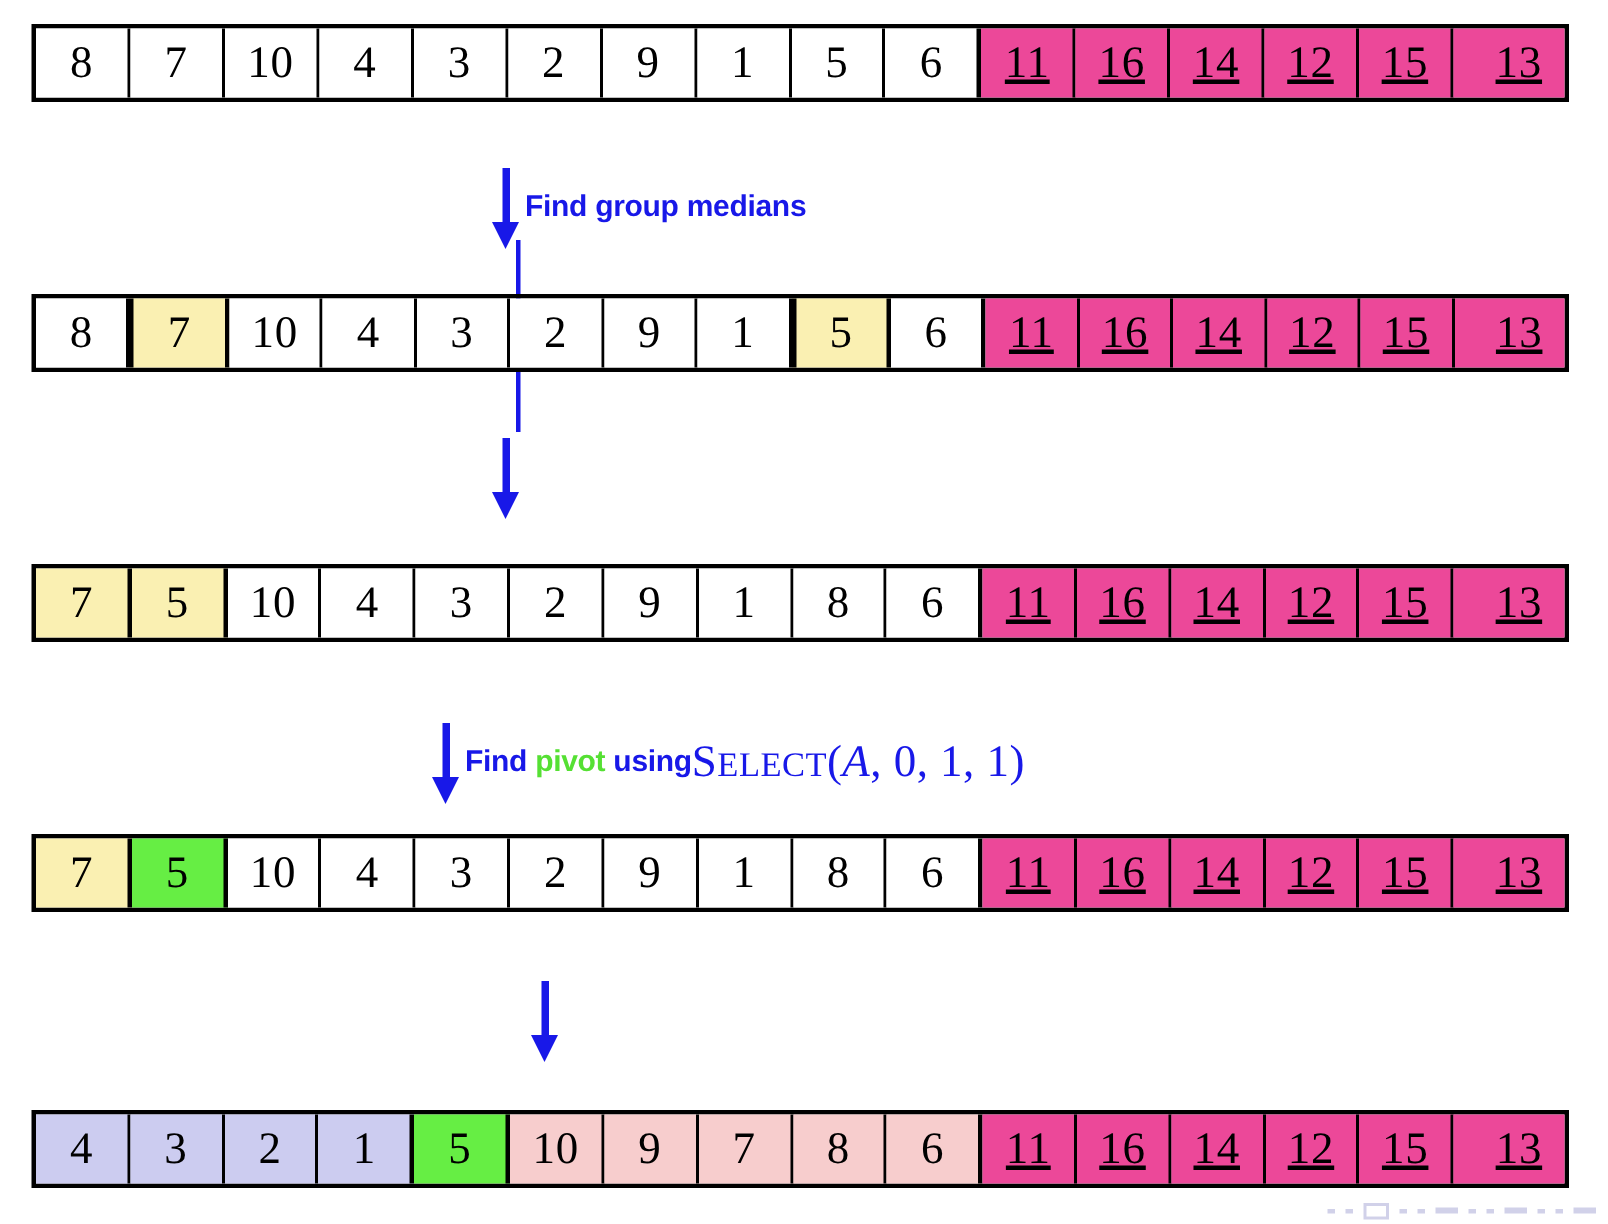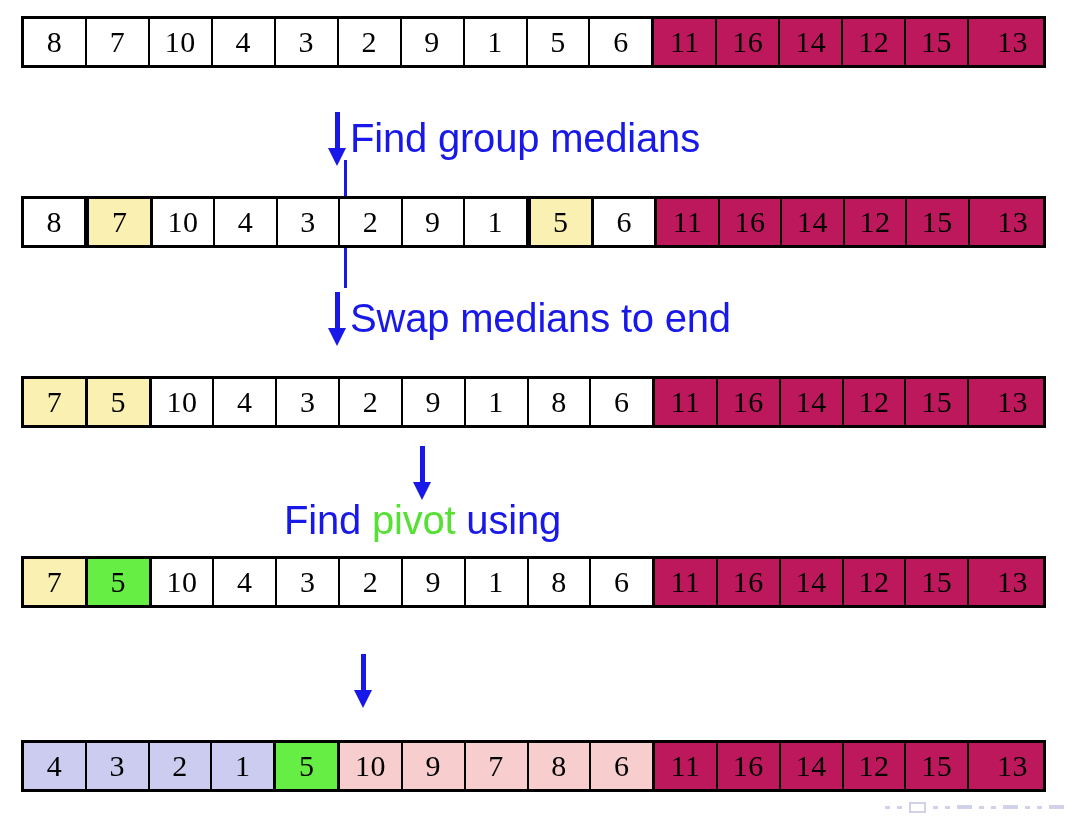--- a/index.html
+++ b/index.html
@@ -35,21 +35,21 @@
     font-family: "Liberation Serif", serif;
     font-size: 30px;
     line-height: 1;
     color: #000000;
     background: #ffffff;
     letter-spacing: 0.5px;
   }
   .cell:last-child { border-right: none; padding-left: 13px; }
 
   .c-white    { background: #ffffff; }
-  .c-gray     { background: #be185d; }
+  .c-gray     { background: #ec4899; text-decoration: underline; }
   .c-yellow   { background: #faf0b2; }
   .c-green    { background: #66ee44; }
   .c-pink     { background: #f7cdcd; }
   .c-lavender { background: #ccccf0; }
 
   
   .cell.sep-left  { border-left: 3px solid #000000; }
   .cell.sep-right { border-right: 3px solid #000000; }
 
   
@@ -80,22 +80,22 @@
     left: 4px;
     top: 38px;
     width: 0;
     height: 0;
     border-left: 9px solid transparent;
     border-right: 9px solid transparent;
     border-top: 18px solid #1818e8;
   }
   .step-label {
     font-family: "Liberation Sans", sans-serif;
-    font-weight: normal;
-    font-size: 40px;
+    font-weight: bold;
+    font-size: 20px;
     color: #1818e8;
     line-height: 1;
     letter-spacing: -0.2px;
   }
   .step-label .hl-green {
     color: #55e033;
   }
   .proc {
     font-family: "Liberation Serif", serif;
     font-weight: normal;
@@ -199,21 +199,20 @@
   <div class="cell c-gray">15</div>
   <div class="cell c-gray">13</div>
 </div>
 <div class="connector" style="left:344px; top:248px; height:40px;"></div>
 
 <div class="step" style="top:286px; left:324px;">
   <span class="arrow-glyph">
     <span class="shaft"></span>
       <span class="head"></span>
   </span>
-  <span class="step-label">Swap medians to end</span>
 </div>
 
 <div class="array-row" style="top:376px;">
   <div class="cell c-yellow sep-right">7</div>
   <div class="cell c-yellow sep-right">5</div>
   <div class="cell c-white">10</div>
   <div class="cell c-white">4</div>
   <div class="cell c-white">3</div>
   <div class="cell c-white">2</div>
   <div class="cell c-white">9</div>
@@ -221,26 +220,27 @@
   <div class="cell c-white">8</div>
   <div class="cell c-white sep-right">6</div>
   <div class="cell c-gray">11</div>
   <div class="cell c-gray">16</div>
   <div class="cell c-gray">14</div>
   <div class="cell c-gray">12</div>
   <div class="cell c-gray">15</div>
   <div class="cell c-gray">13</div>
 </div>
 
-<div class="step" style="top:444px; left:284px;flex-direction:column;">
+<div class="step" style="top:476px; left:284px;">
   <span class="arrow-glyph">
     <span class="shaft"></span>
       <span class="head"></span>
   </span>
   <span class="step-label"><span>Find </span><span class="hl-green">pivot</span><span> using </span></span>
+  <span class="proc"><span class="sc">S</span><span class="sc-small">ELECT</span><span>(</span><span class="arg-var">A</span><span>, 0, 1, 1</span><span>)</span></span>
 </div>
 
 <div class="array-row" style="top:556px;">
   <div class="cell c-yellow sep-right">7</div>
   <div class="cell c-green sep-right">5</div>
   <div class="cell c-white">10</div>
   <div class="cell c-white">4</div>
   <div class="cell c-white">3</div>
   <div class="cell c-white">2</div>
   <div class="cell c-white">9</div>

